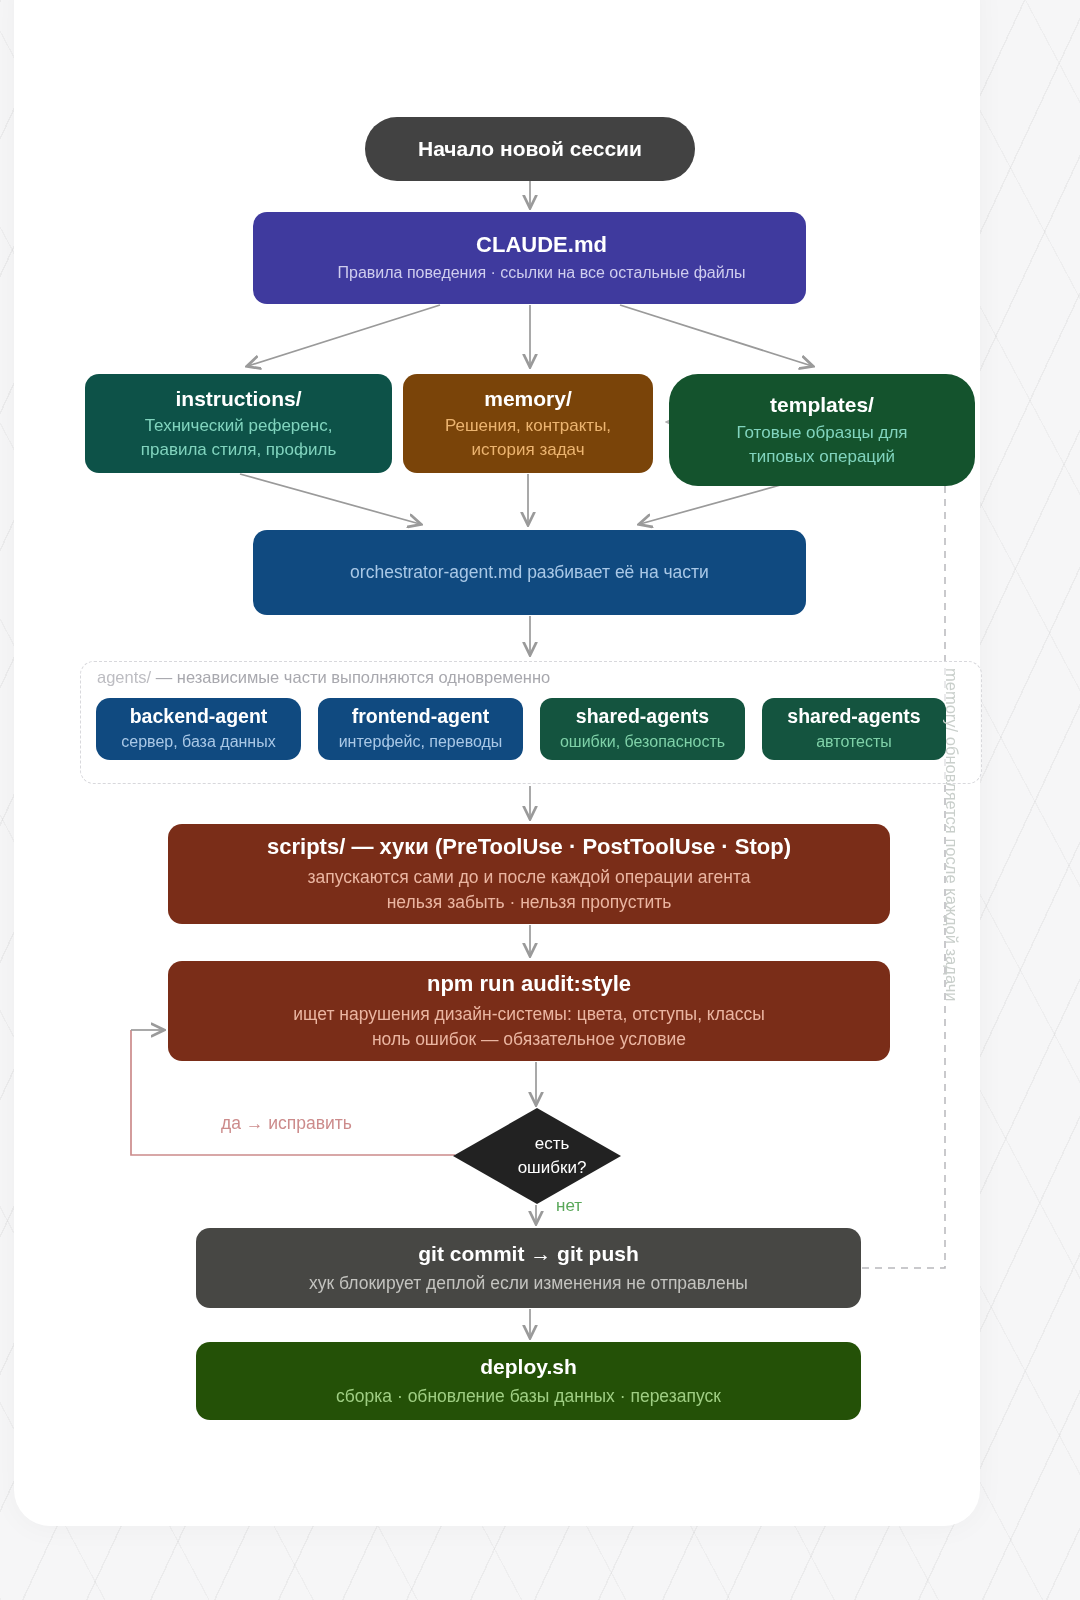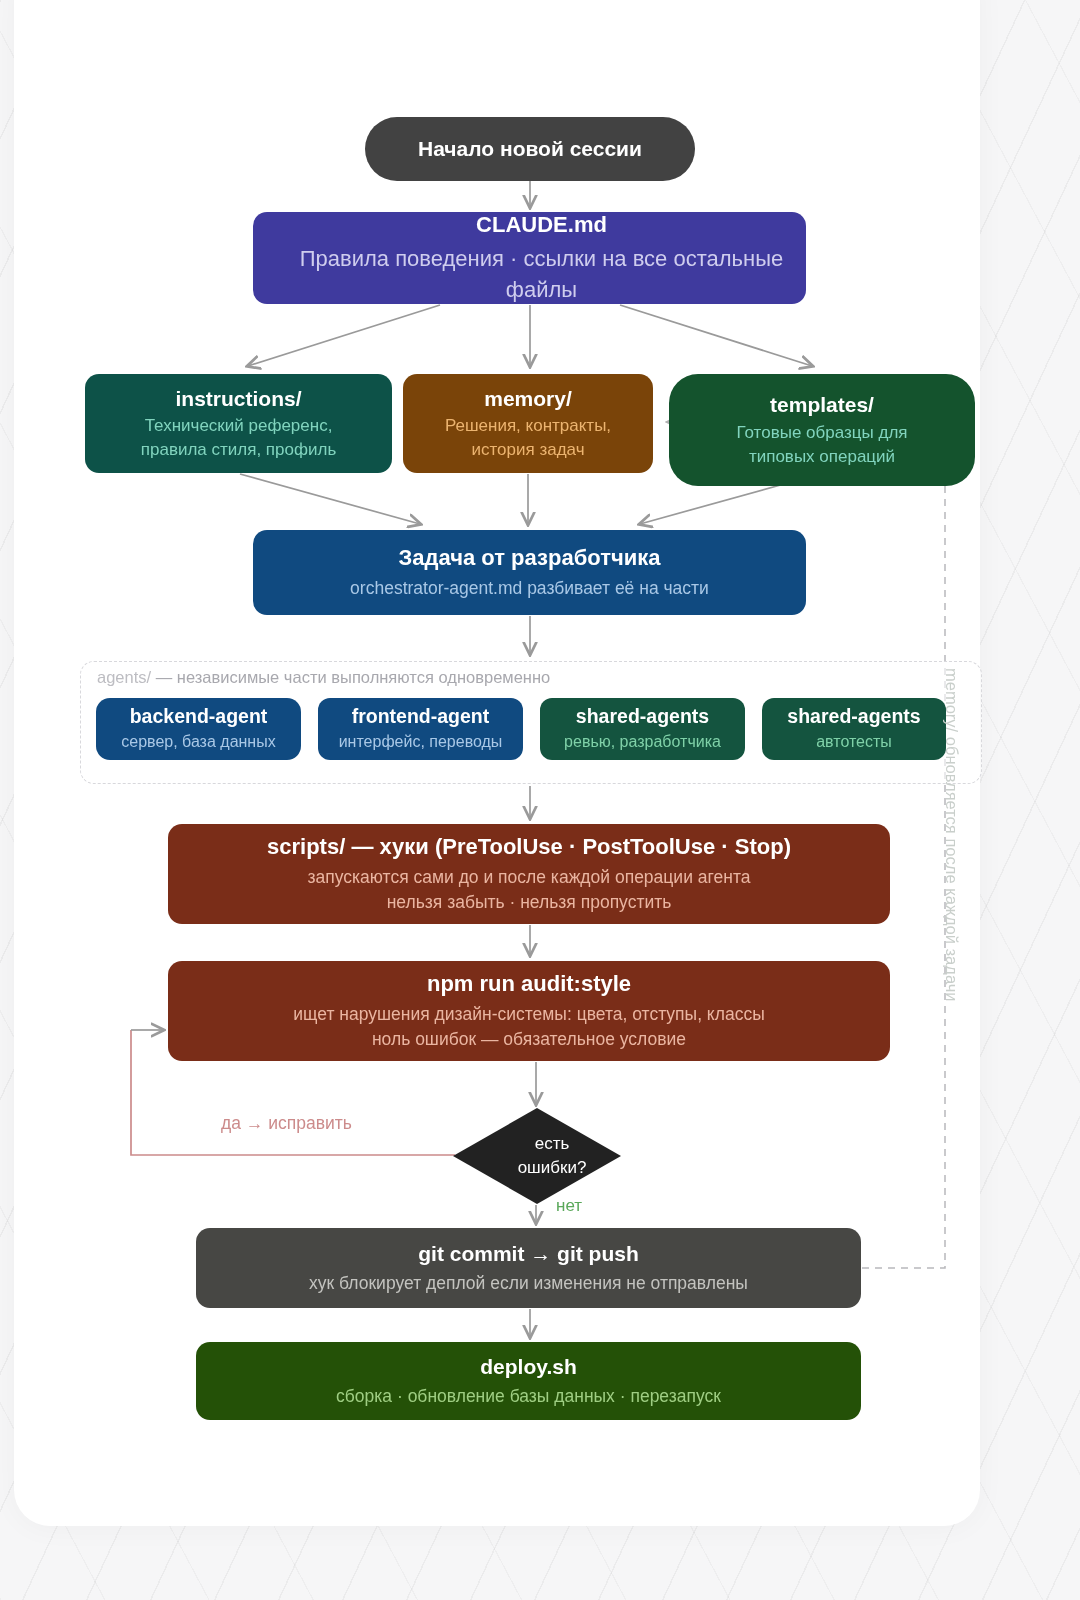--- a/index.html
+++ b/index.html
@@ -74,21 +74,21 @@
     background: #424242; border-radius: 32px;
   }
   #n-start .t { color: #ffffff; font-size: 21px; }
 
   #n-claude {
     left: 253px; top: 212px; width: 553px; height: 92px;
     background: #3f3a9e;
     padding-left: 38px;
   }
   #n-claude .t { color: #ffffff; font-size: 22px; margin-bottom: 3px; }
-  #n-claude .s { color: #cfcdee; font-size: 22px; }
+  #n-claude .s { color: #cfcdee; font-size: 16px; }
 
   #n-instructions {
     left: 85px; top: 374px; width: 307px; height: 99px;
     background: #0d5248;
   }
   #n-instructions .t { color: #ffffff; font-size: 21px; margin-bottom: 2px; }
   #n-instructions .s { color: #81d4be; font-size: 17px; }
 
   #n-memory {
     left: 403px; top: 374px; width: 250px; height: 99px;
@@ -288,40 +288,39 @@
     <div class="s">история задач</div>
   </div>
 
   <div class="node" id="n-templates">
     <div class="t">templates/</div>
     <div class="s">Готовые образцы для</div>
     <div class="s">типовых операций</div>
   </div>
 
   <div class="node" id="n-task">
-    <div class="t">Задача от разработчика</div>
     <div class="s">orchestrator-agent.md разбивает её на части</div>
   </div>
 
   <div id="agents-box"></div>
   <div id="agents-caption">
     <span class="mono">agents/</span><span> — независимые части выполняются одновременно</span>
   </div>
 
   <div class="node agent" id="a-backend">
     <div class="t">backend-agent</div>
     <div class="s">сервер, база данных</div>
   </div>
   <div class="node agent" id="a-frontend">
     <div class="t">frontend-agent</div>
     <div class="s">интерфейс, переводы</div>
   </div>
   <div class="node agent" id="a-shared1">
     <div class="t">shared-agents</div>
-    <div class="s">ревью, разработчика</div>
+    <div class="s">ошибки, безопасность</div>
   </div>
   <div class="node agent" id="a-shared2">
     <div class="t">shared-agents</div>
     <div class="s">автотесты</div>
   </div>
 
   <div class="node" id="n-scripts">
     <div class="t">scripts/ — хуки (PreToolUse · PostToolUse · Stop)</div>
     <div class="s">запускаются сами до и после каждой операции агента</div>
     <div class="s">нельзя забыть · нельзя пропустить</div>

